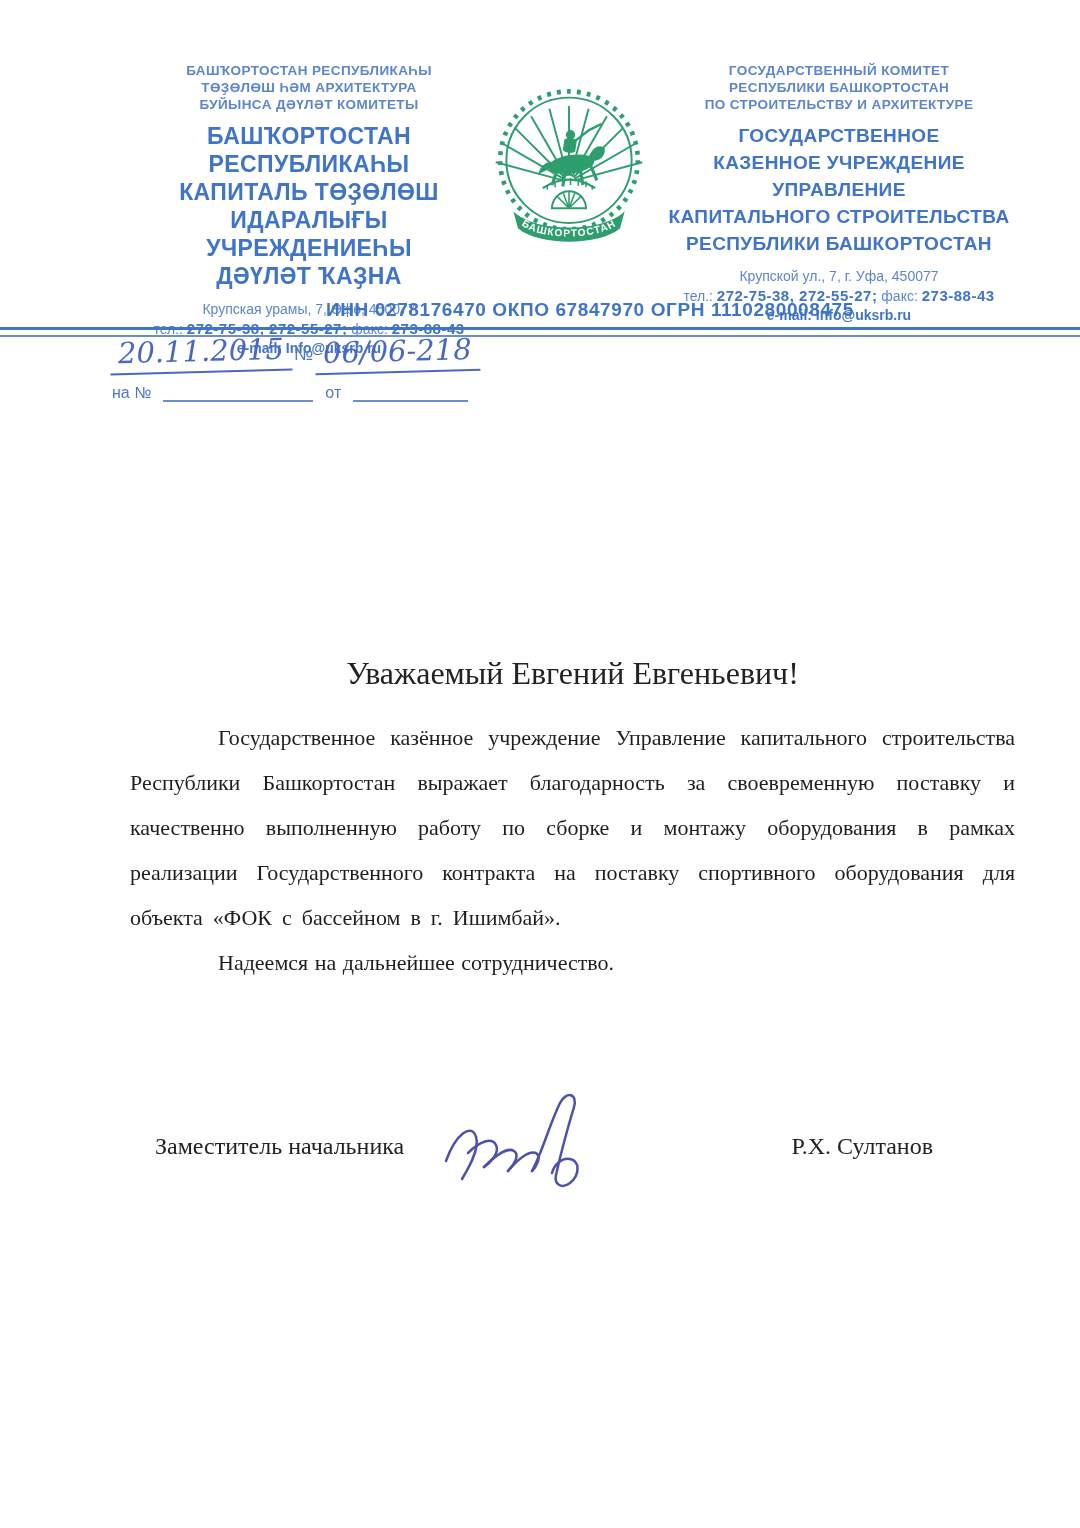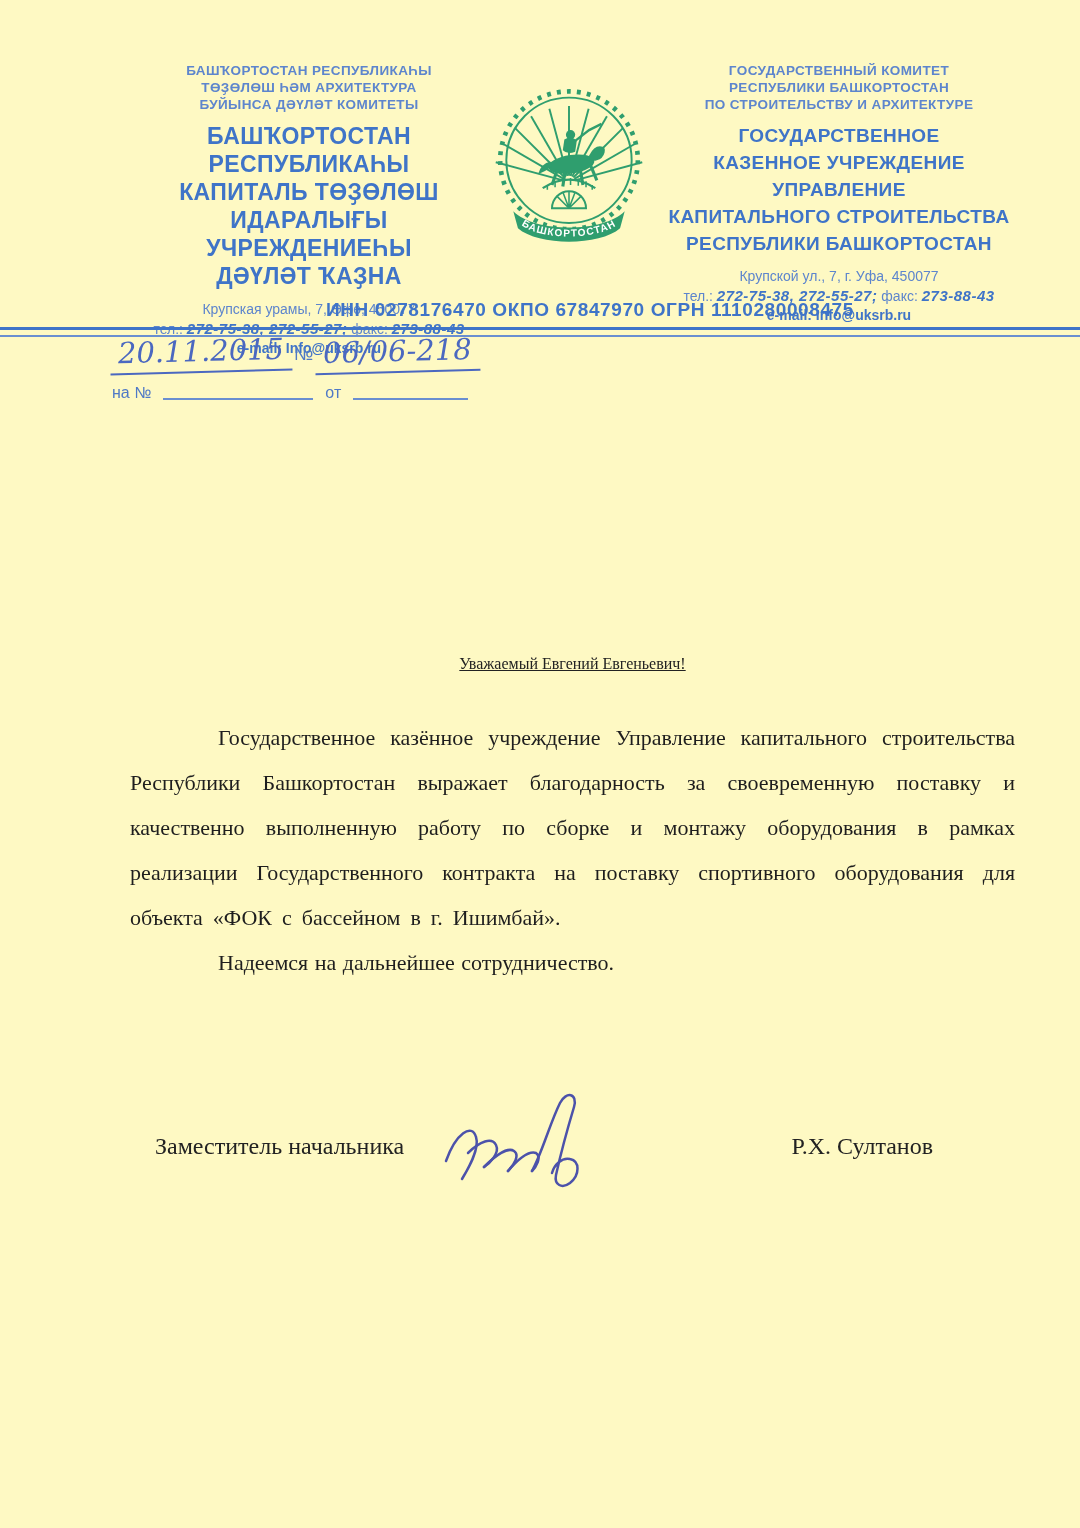--- a/index.html
+++ b/index.html
@@ -1,36 +1,36 @@
 <!DOCTYPE html>
 <html><head>
 <meta charset="utf-8">
 <style>
   html,body { margin:0; padding:0; background:#e8e8e8; }
   .page {
     position:relative; width:1080px; height:1528px; margin:0 auto;
-    background:#fef9c3; overflow:hidden;
+    background:#ffffff; overflow:hidden;
     font-family:"Liberation Sans","DejaVu Sans",sans-serif;
   }
 
   
   .hdr-col { position:absolute; text-align:center; }
   .hdr-col.left  { left:108px; top:62px; width:402px; }
   .hdr-col.right { left:648px; top:62px; width:382px; }
 
   .committee div {
     font-size:13.5px; line-height:17px; font-weight:bold;
     letter-spacing:0.4px; color:#5d85cd;
   }
   .org { margin-top:9px; font-weight:bold; color:#3f74c8; letter-spacing:0.4px; }
   .left  .org div { font-size:23px; line-height:28px; }
   .right .org div { font-size:19px; line-height:27px; }
 
   .contact { margin-top:10px; font-size:14px; line-height:19px; color:#5d85cd; }
-  .contact .num { color:#3f74c8; font-weight:bold; font-size:15px; letter-spacing:0.5px;font-style:italic; }
+  .contact .num { color:#3f74c8; font-weight:bold; font-size:15px; letter-spacing:0.5px; }
   .contact .email-line { color:#3f74c8; font-weight:bold; }
 
   .emblem { position:absolute; left:490px; top:86px; width:158px; height:164px; }
   .emblem svg { width:100%; height:100%; }
 
   .requisites {
     position:absolute; top:299px; left:140px; width:900px; text-align:center;
     font-size:19px; font-weight:bold; color:#3f74c8; letter-spacing:0.6px;
   }
 
@@ -45,36 +45,36 @@
   }
   .hw {
     font-family:"DejaVu Serif",serif; font-style:italic;
     font-size:29px; transform:rotate(-1.5deg);
   }
   .u1 { border-bottom:2px solid #4b68c0; padding:0 8px 3px; min-width:148px; text-align:center; }
   .no-sign { font-size:18px; color:#4f79c6; padding:0 2px 8px; }
 
   .ref2 {
     position:absolute; top:384px; left:112px;
-    display:flex; align-items:flex-start; color:#4f79c6; font-size:16px;
+    display:flex; align-items:flex-end; color:#4f79c6; font-size:16px;
   }
   .blank { display:inline-block; border-bottom:2px solid #6a8fd0; height:14px; }
   .blank.b1 { width:150px; margin:0 12px; }
   .blank.b2 { width:115px; margin-left:12px; }
 
   
   .serif { font-family:"Liberation Serif","DejaVu Serif",serif; }
 
   .recipient {
     position:absolute; left:695px; top:395px;
     font-size:24px; line-height:31px; color:#2b2b2b;
   }
   .salutation {
     position:absolute; top:655px; left:130px; width:885px;
-    text-align:center; font-size:16px; color:#222;text-decoration:underline;
+    text-align:center; font-size:32px; color:#222;
   }
   .body-text {
     position:absolute; top:715px; left:130px; width:885px;
     font-size:22px; line-height:45px; color:#1e1e1e;
   }
   .body-text p { margin:0; text-align:justify; text-indent:88px; word-spacing:4.5px; }
   .body-text p.closing { text-align:left; word-spacing:1px; }
 
   
   .sign-area { position:absolute; top:1105px; left:130px; width:885px; height:110px;

